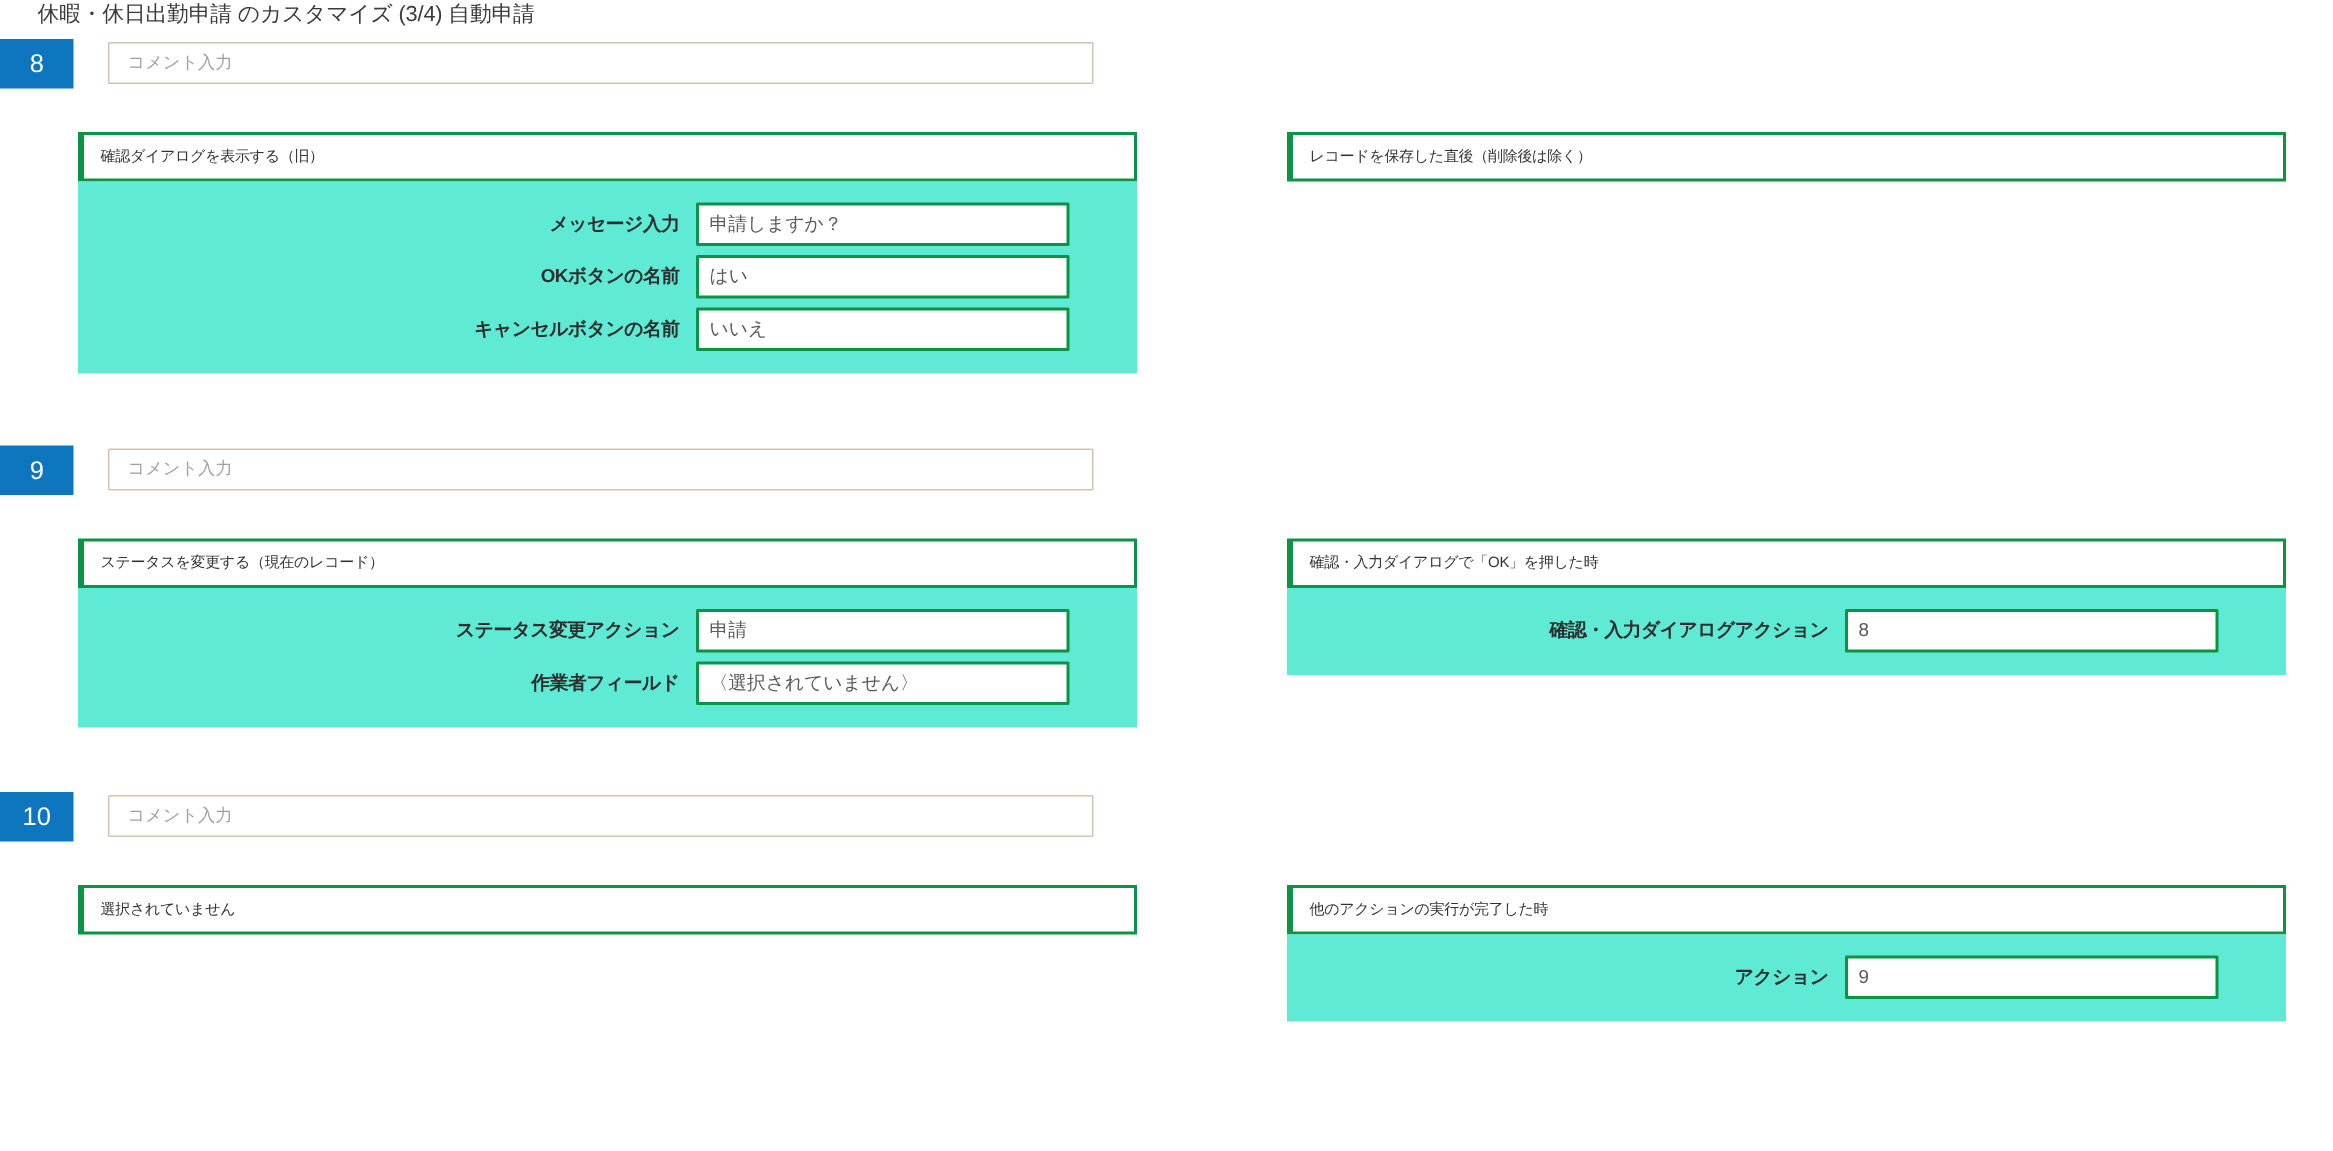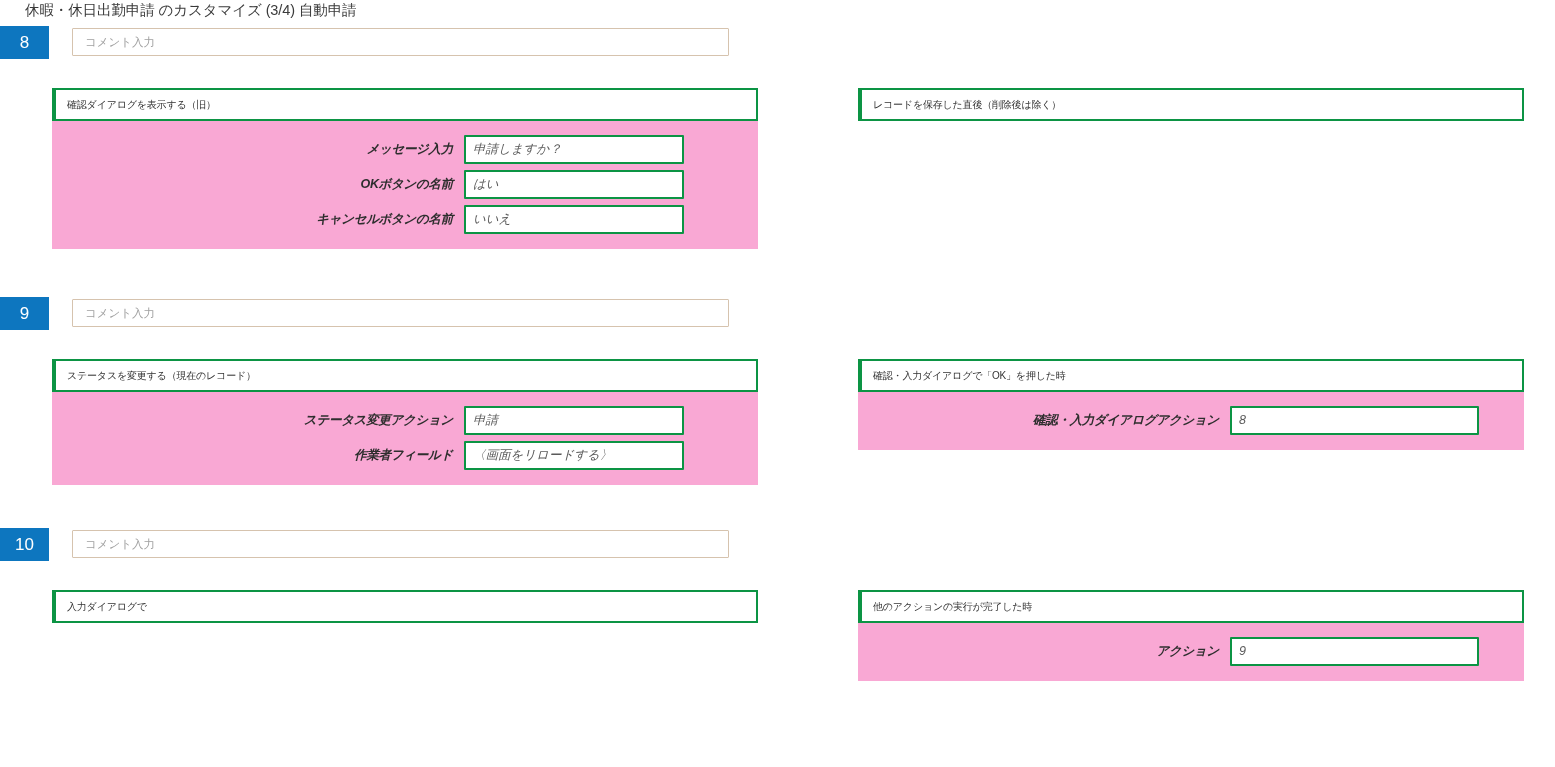--- a/index.html
+++ b/index.html
@@ -84,23 +84,22 @@
     line-height: 29px;
     font-size: 10px;
     color: #333333;
     padding-left: 11px;
     white-space: nowrap;
     letter-spacing: -0.2px;
   }
 
   .panel-body {
     box-sizing: border-box;
-    background: #f9a8d4;
+    background: #5eead4;
     padding: 8px 0 10px 0;
-    font-style: italic;
   }
 
   .field-row {
     display: flex;
     align-items: center;
     height: 30px;
     margin: 5px 0;
   }
   .field-label {
     text-align: right;
@@ -121,21 +120,21 @@
     border: 2px solid #0c9444;
     background: #ffffff;
     font-size: 12.5px;
     line-height: 25px;
     color: #5a5a5a;
     padding-left: 7px;
     white-space: nowrap;
     overflow: hidden;
     border-radius: 1px;
   }
-  .left .field-value  { width: 220px; }
+  .left .field-value  { width: 249px; }
   .right .field-value { width: 249px; }
 </style>
 </head>
 <body>
 
 <div class="page-title">休暇・休日出勤申請 のカスタマイズ (3/4) 自動申請</div>
 
 <div id="steps-root">
     <div class="step" style="top: 26px;">
       <div class="step-badge">8</div>
@@ -166,39 +165,39 @@
       <div class="comment-input" title="コメント入力"><span>コメント入力</span></div>
       <div class="panel left" style="top: 62px; border-radius: 24px;">
         <div class="panel-header">ステータスを変更する（現在のレコード）</div>
         <div class="panel-body">
           <div class="field-row">
             <div class="field-label">ステータス変更アクション</div>
             <div class="field-value">申請</div>
           </div>
           <div class="field-row">
             <div class="field-label">作業者フィールド</div>
-            <div class="field-value">〈画面をリロードする〉</div>
+            <div class="field-value">〈選択されていません〉</div>
           </div>
         </div>
       </div>
       <div class="panel right" style="top: 62px;">
         <div class="panel-header">確認・入力ダイアログで「OK」を押した時</div>
         <div class="panel-body">
           <div class="field-row">
             <div class="field-label">確認・入力ダイアログアクション</div>
             <div class="field-value">8</div>
           </div>
         </div>
       </div>
     </div>
     <div class="step" style="top: 528px;">
       <div class="step-badge">10</div>
       <div class="comment-input" title="コメント入力"><span>コメント入力</span></div>
       <div class="panel left" style="top: 62px;">
-        <div class="panel-header">入力ダイアログで</div>
+        <div class="panel-header">選択されていません</div>
       </div>
       <div class="panel right" style="top: 62px;">
         <div class="panel-header">他のアクションの実行が完了した時</div>
         <div class="panel-body">
           <div class="field-row">
             <div class="field-label">アクション</div>
             <div class="field-value">9</div>
           </div>
         </div>
       </div>

